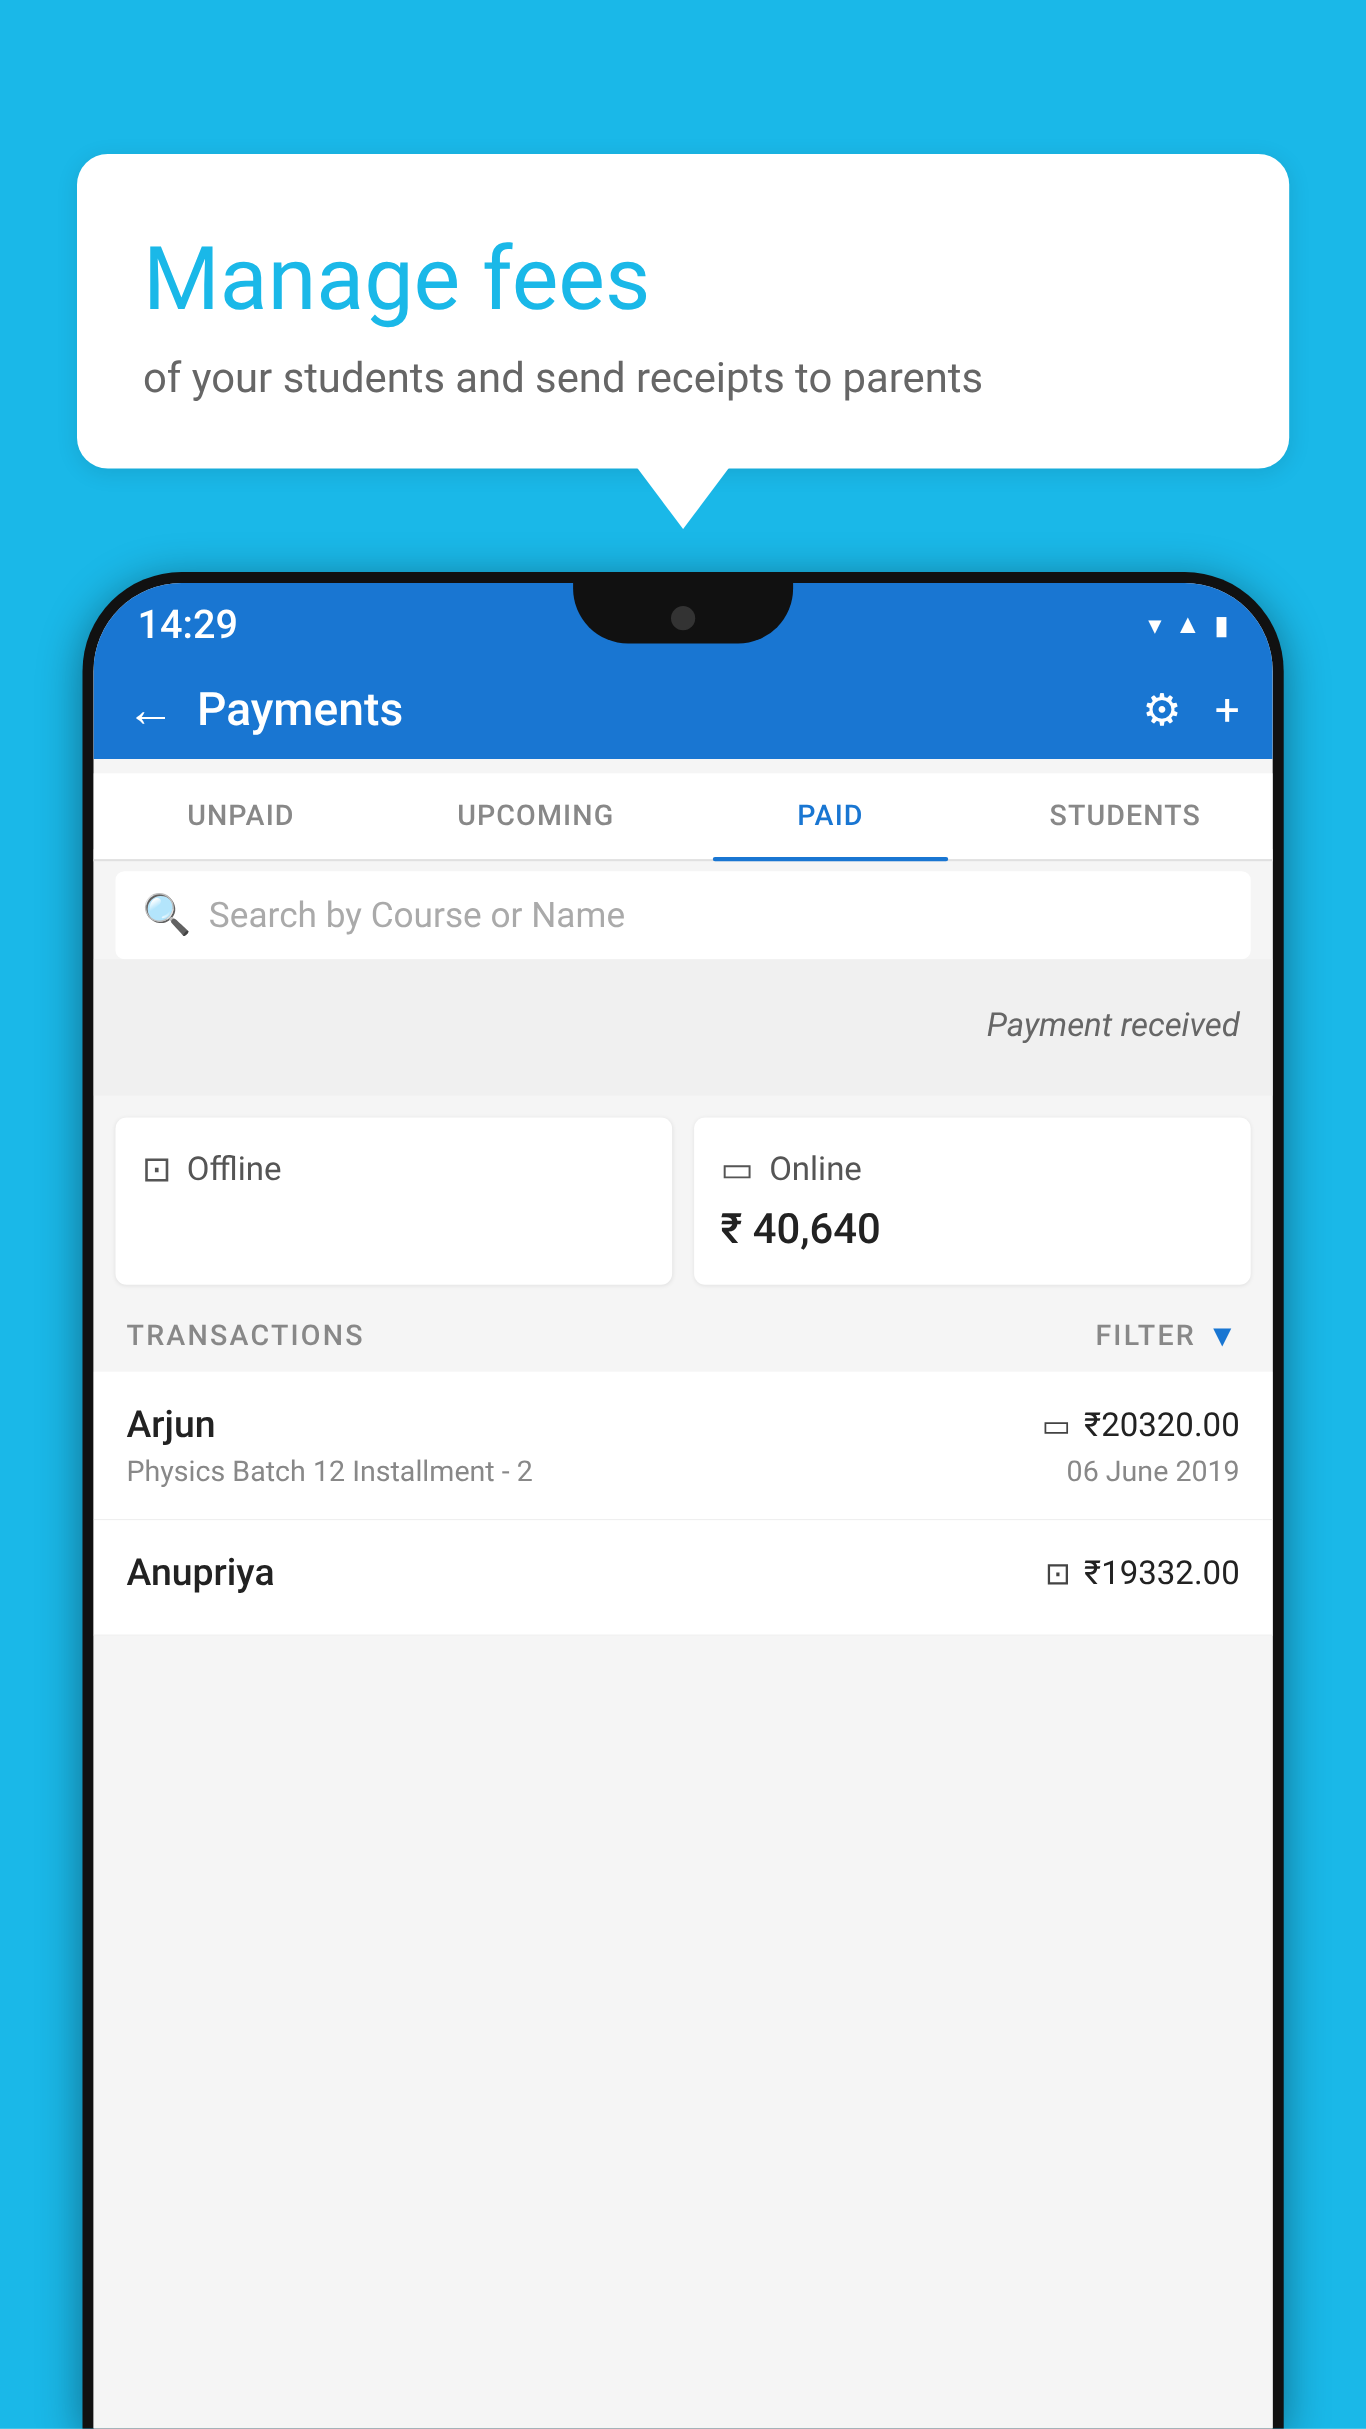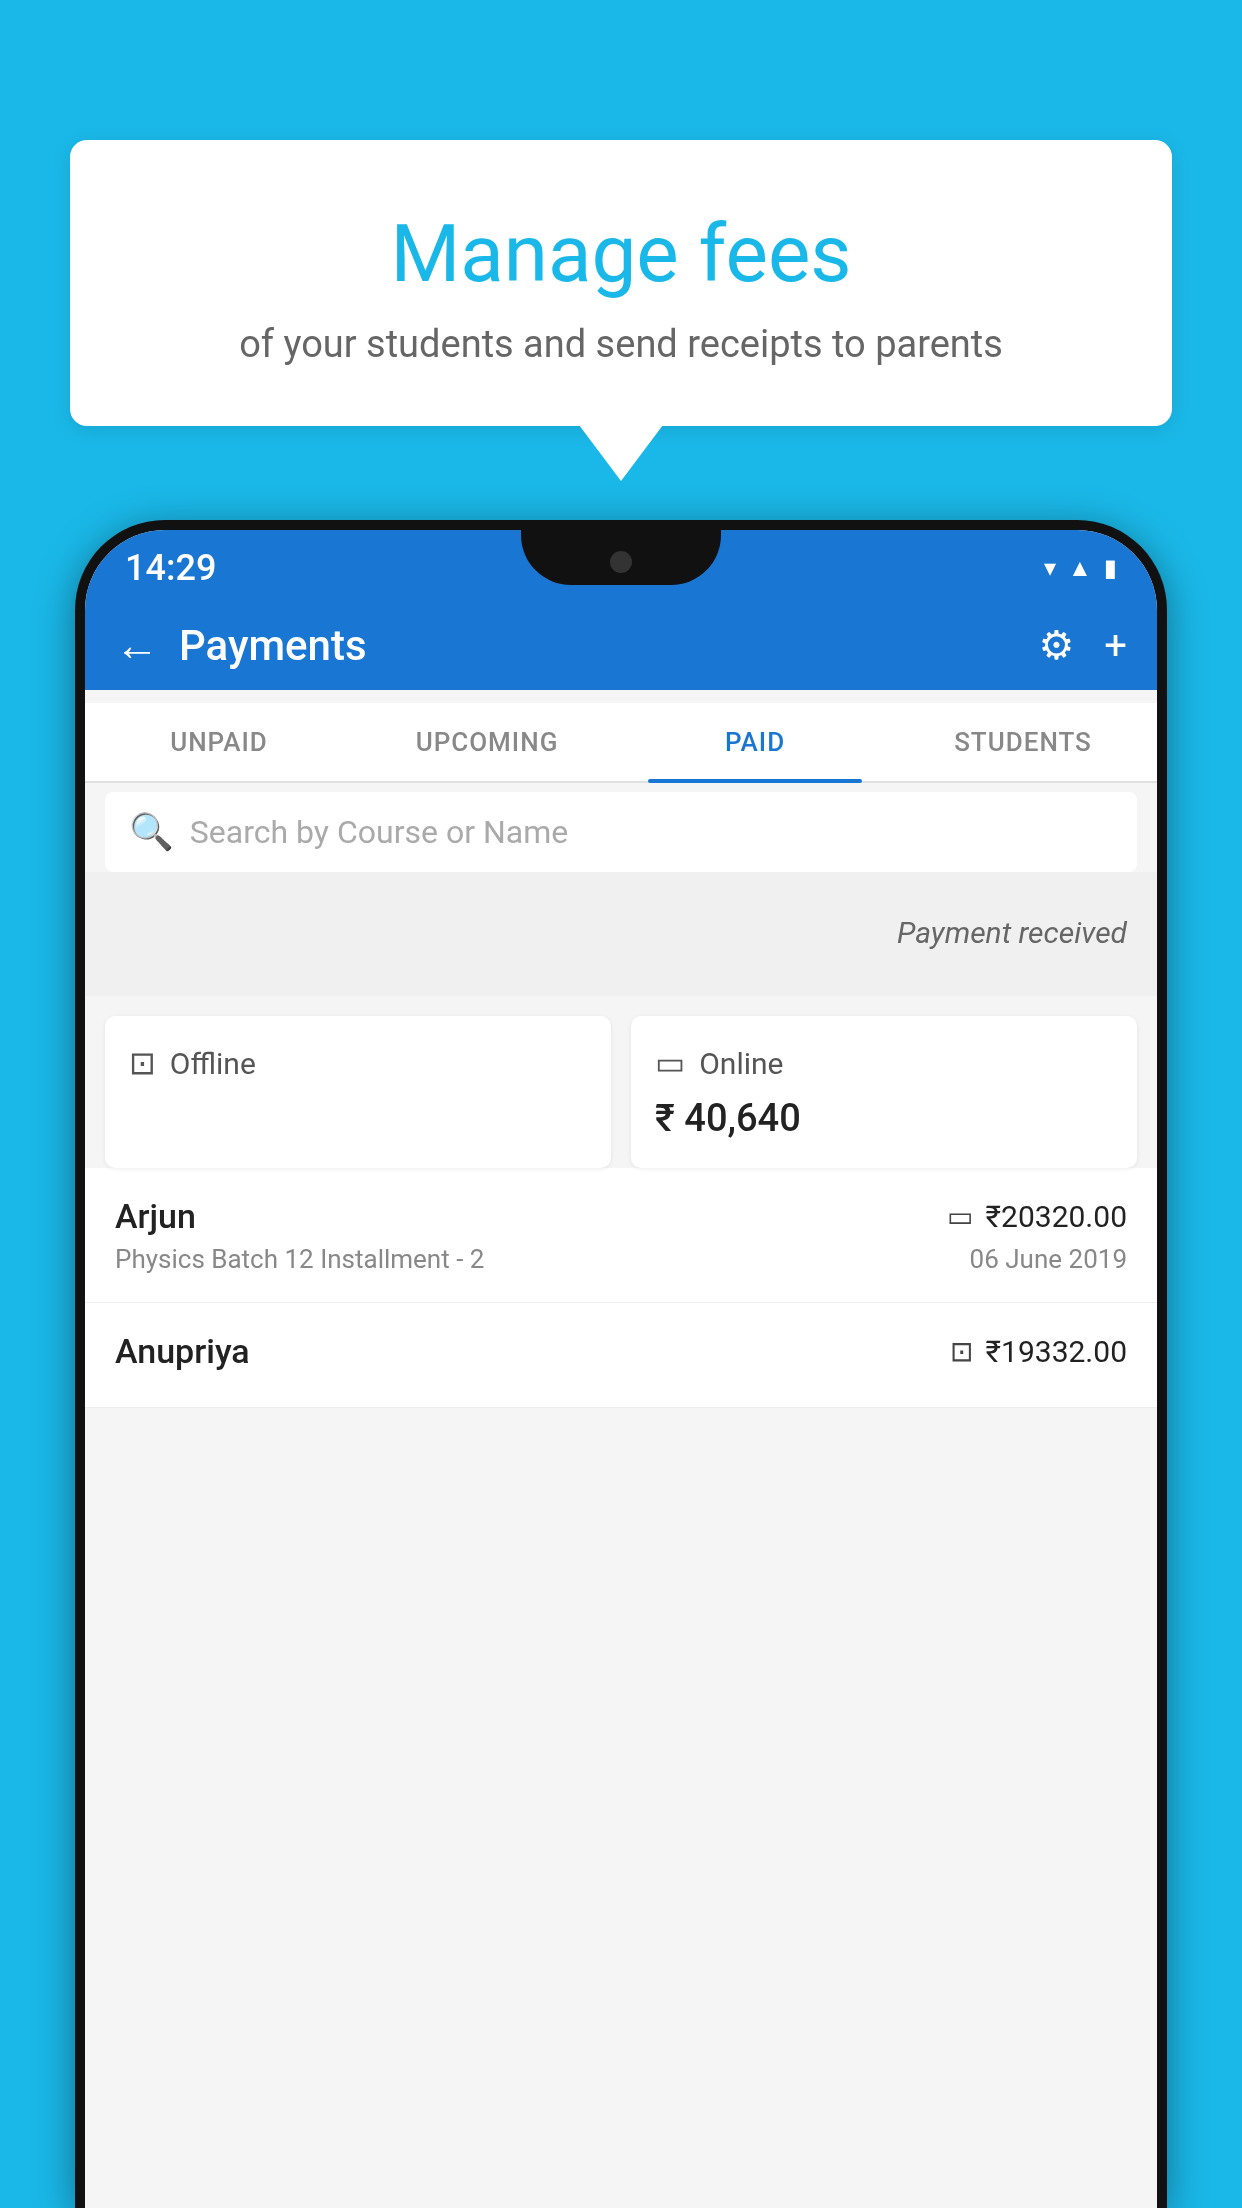--- a/index.html
+++ b/index.html
@@ -13,23 +13,22 @@
       position: relative;
     }
 
     
     .speech-bubble {
       position: absolute;
       top: 140px;
       left: 70px;
       right: 70px;
       background: white;
-      border-radius: 17px;
+      border-radius: 28px;
       padding: 70px 60px 60px;
-      text-align: center;
       box-shadow: 0 4px 20px rgba(0,0,0,0.1);
     }
 
     .speech-bubble::after {
       content: '';
       position: absolute;
       bottom: -55px;
       left: 50%;
       transform: translateX(-50%);
       width: 0;
@@ -456,20 +455,27 @@
         </div>
         <div class="payment-card">
           <div class="card-header">
             <span class="card-icon">▭</span>
             <span class="card-type">Online</span>
           </div>
           <div class="card-amount">₹ 40,640</div>
         </div>
       </div>
 
+      <div class="transactions-header">
+        <span class="transactions-label">TRANSACTIONS</span>
+        <div class="filter-btn">
+          <span>FILTER</span>
+          <span class="filter-icon">▼</span>
+        </div>
+      </div>
 
       <div class="transaction-row">
         <div class="transaction-top">
           <span class="transaction-name">Arjun</span>
           <div class="transaction-amount">
             <span class="pay-icon">▭</span>
             <span>₹20320.00</span>
           </div>
         </div>
         <div class="transaction-bottom">

